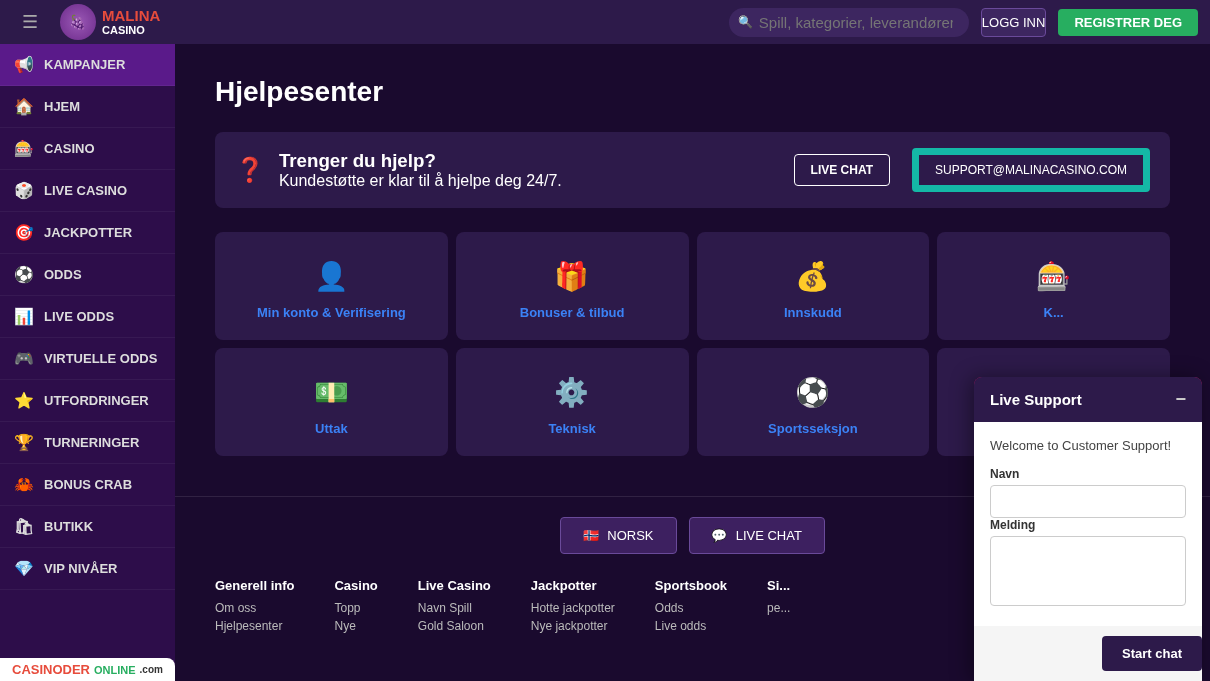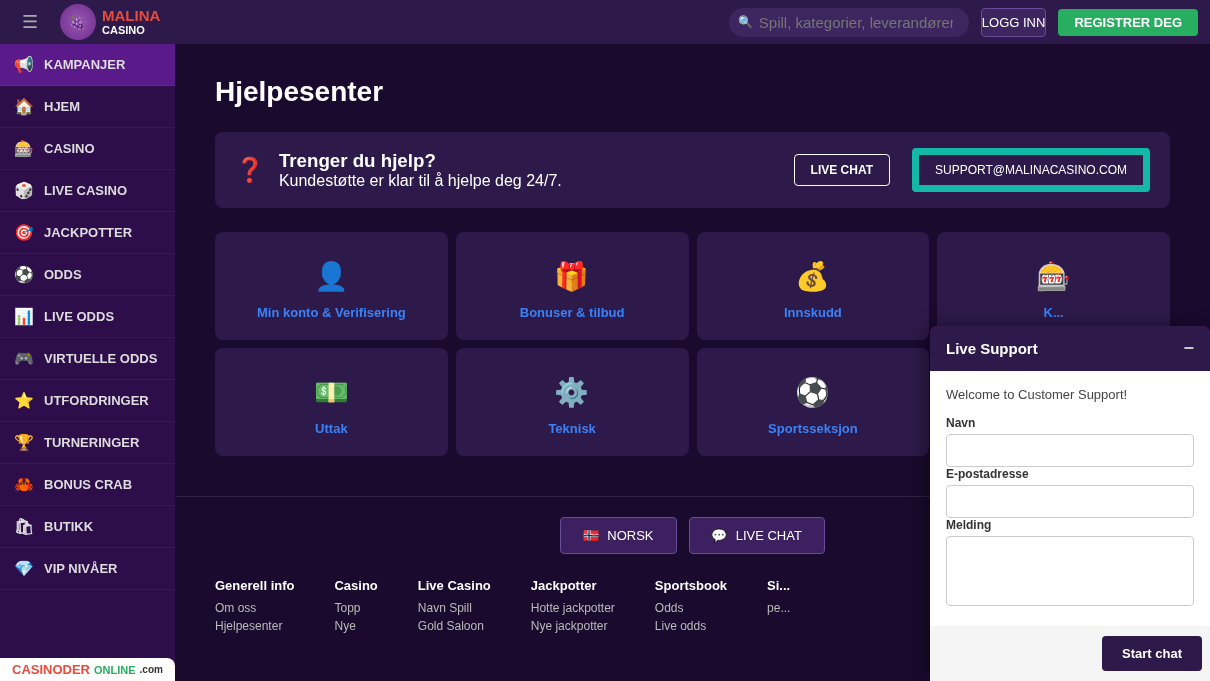--- a/index.html
+++ b/index.html
@@ -247,23 +247,23 @@
       font-weight: bold;
       color: #222;
       display: flex;
       align-items: center;
       gap: 4px;
     }
 
     
     .live-support {
       position: absolute;
-      right: 0;
+      right: 8px;
       bottom: 0;
-      width: 280px;
+      width: 228px;
       background: #be185d;
       border-radius: 8px 8px 0 0;
       box-shadow: -4px 0 20px rgba(0,0,0,0.4);
       z-index: 100;
       overflow: hidden;
     }
     .live-support-header {
       background: #2d1a4a;
       color: #fff;
       padding: 12px 16px;
@@ -311,21 +311,21 @@
       border: 1px solid #ccc;
       border-radius: 4px;
       padding: 8px 10px;
       font-size: 13px;
       color: #333;
       outline: none;
       height: 70px;
       resize: none;
     }
     .live-support-footer {
-      padding: 10px 8px;
+      padding: 10px 0;
       background: #f5f5f5;
       display: flex;
       justify-content: flex-end;
     }
     .btn-start-chat {
       background: #2d1a4a;
       color: #fff;
       border: none;
       border-radius: 4px;
       padding: 10px 20px;
@@ -535,24 +535,20 @@
     <span>Live Support</span>
     <span class="live-support-close">−</span>
   </div>
   <div class="live-support-body">
     <p class="live-support-welcome">Welcome to Customer Support!</p>
     <div class="form-group">
       <label class="form-label">Navn</label>
       <input type="text" class="form-input" style="">
     </div>
     <div class="form-group">
-      <label class="form-label">E-postadresse</label>
-      <input type="email" class="form-input" style="">
-    </div>
-    <div class="form-group">
       <label class="form-label">Melding</label>
       <textarea class="form-textarea" style=""></textarea>
     </div>
   </div>
   <div class="live-support-footer">
     <button class="btn-start-chat">Start chat</button>
   </div>
 </div>
 
 </body></html>

